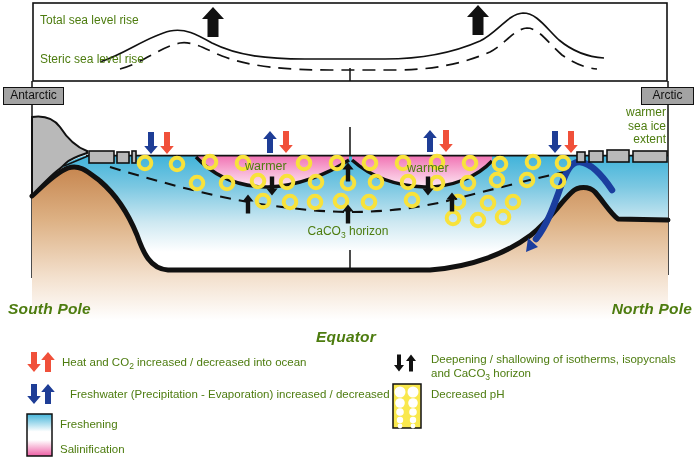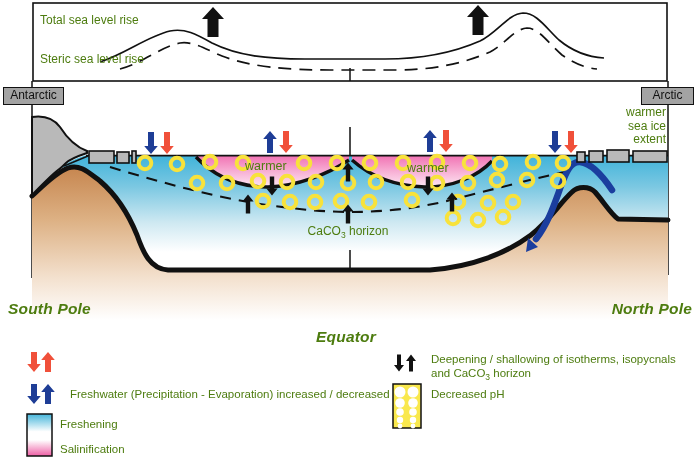--- a/index.html
+++ b/index.html
@@ -204,20 +204,23 @@
 
   <div class="lbl f12 center" style="left:288px;top:224px;width:120px;">
     <span>CaCO</span><sub>3</sub><span> horizon</span>
   </div>
 
 
   <div class="lbl pole" style="left:8px;top:300px;">South Pole</div>
   <div class="lbl pole center" style="left:296px;top:300px;width:100px;margin-top:28px;">Equator</div>
   <div class="lbl pole right" style="left:592px;top:300px;width:100px;">North Pole</div>
 
+  <div class="lbl leg" style="left:62px;top:356px;">
+    <span>Heat and CO</span><sub>2</sub><span> increased / decreased into ocean</span>
+  </div>
   <div class="lbl leg" style="left:62px;top:388px;padding-left:8px;">Freshwater (Precipitation - Evaporation) increased / decreased</div>
   <div class="lbl leg" style="left:431px;top:352px;line-height:14px;">
     <span>Deepening / shallowing of isotherms, isopycnals</span><br>
     <span>and CaCO</span><sub>3</sub><span> horizon</span>
   </div>
   <div class="lbl leg" style="left:431px;top:388px;">Decreased pH</div>
   <div class="lbl leg" style="left:60px;top:418px;">Freshening</div>
   <div class="lbl leg" style="left:60px;top:443px;">Salinification</div>
 </div>
 

